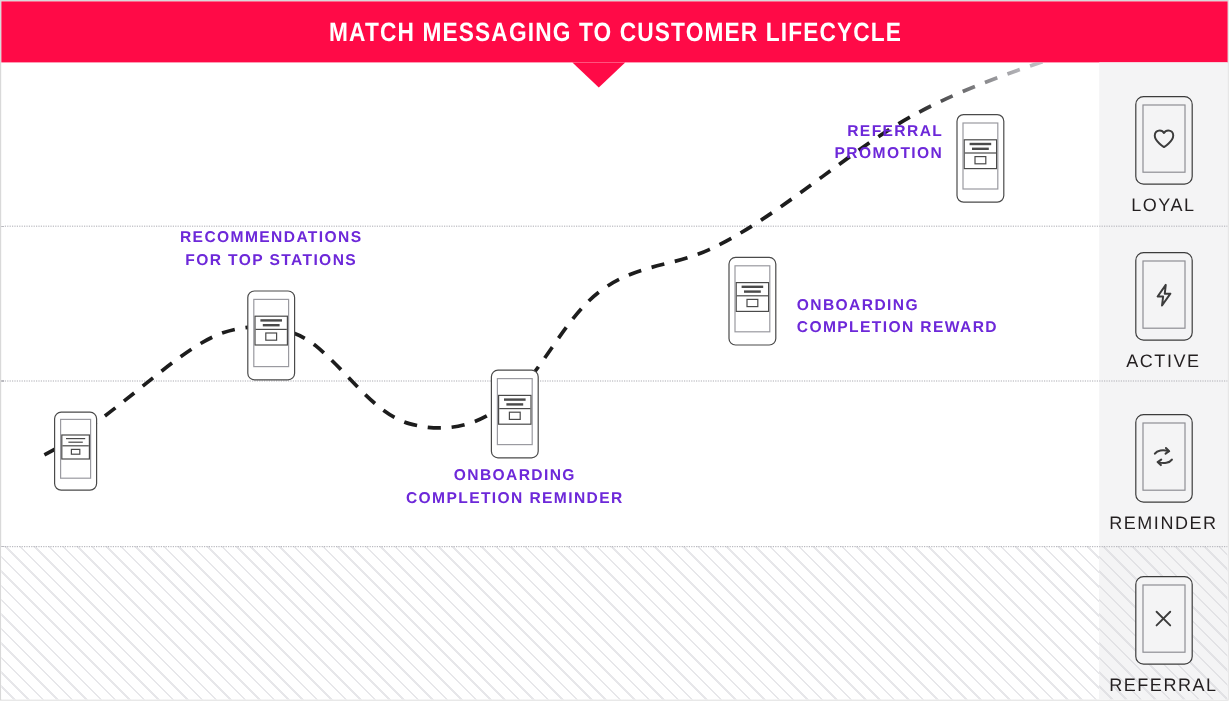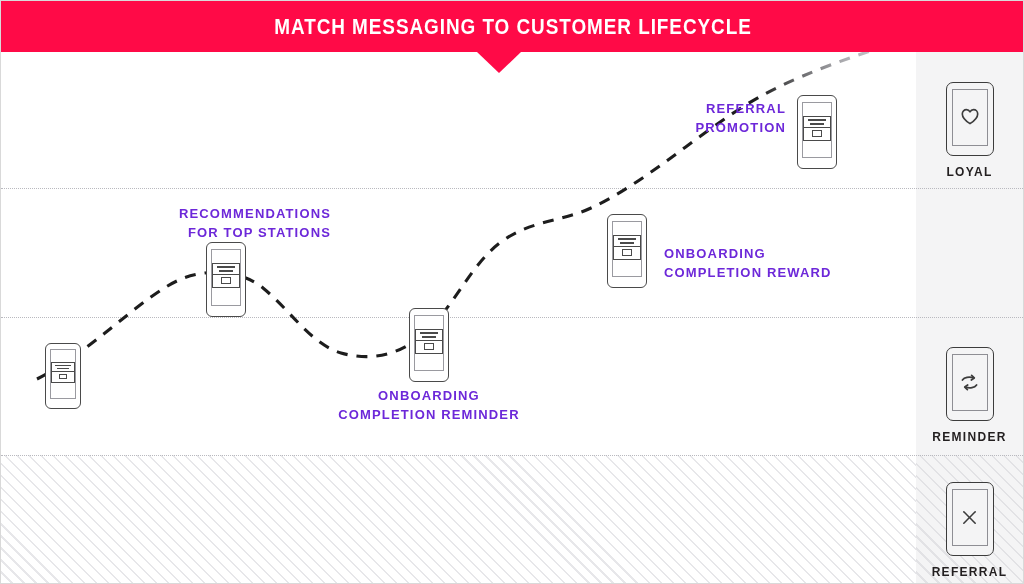--- a/index.html
+++ b/index.html
@@ -139,22 +139,22 @@
     box-sizing:border-box;
   }
   .stage-icon-phone .scr{
     position:absolute;left:5px;right:5px;top:6px;bottom:9px;
     border:1.2px solid #8e8e94;
     box-sizing:border-box;
     display:flex;align-items:center;justify-content:center;
   }
   .stage-label{
     margin-top:9px;
-    font-size:12px;
-    font-weight:bold;
+    font-size:15px;
+    font-weight:normal;
     letter-spacing:1.3px;
     color:#231f20;
     font-family:"Liberation Sans", sans-serif;
   }
   svg.gly{display:block;}
   svg.gly path,svg.gly line,svg.gly polyline,svg.gly circle{
     fill:none;stroke:#3c3c3c;stroke-width:1.8;
     stroke-linecap:round;stroke-linejoin:round;
   }
 
@@ -217,21 +217,21 @@
 
     <div class="phone" style="left:205px;top:190px;width:40px;height:75px;">
       <div class="screen"></div>
       <div class="card">
         <div class="bar full"></div>
         <div class="bar"></div>
         <div class="sep"></div>
         <div class="btn"></div>
       </div>
     </div>
-    <div class="label center" style="left:120px;top:152px;width:210px;text-align:right;">RECOMMENDATIONS
+    <div class="label center" style="left:120px;top:136px;width:210px;">RECOMMENDATIONS
 FOR TOP STATIONS</div>
 
     <div class="phone" style="left:408px;top:256px;width:40px;height:74px;">
       <div class="screen"></div>
       <div class="card">
         <div class="bar full"></div>
         <div class="bar"></div>
         <div class="sep"></div>
         <div class="btn"></div>
       </div>
@@ -267,20 +267,30 @@
       <div class="stage-icon-phone">
         <div class="scr">
           <svg class="gly" width="22" height="22" viewBox="0 0 24 24">
             <path d="M12 19.2 C12 19.2 3.6 13.8 3.6 8.6 C3.6 5.9 5.7 4 8.1 4 C9.8 4 11.3 5 12 6.3 C12.7 5 14.2 4 15.9 4 C18.3 4 20.4 5.9 20.4 8.6 C20.4 13.8 12 19.2 12 19.2 Z"></path>
           </svg>
         </div>
       </div>
       <div class="stage-label">LOYAL</div>
     </div>
 
+    <div class="stage-cell" style="top:150px;height:116px;">
+      <div class="stage-icon-phone">
+        <div class="scr">
+          <svg class="gly" width="22" height="22" viewBox="0 0 24 24">
+            <path d="M13.6 2.6 L6.2 13.2 L11.2 13.2 L10.2 21.4 L17.8 10.6 L12.7 10.6 Z"></path>
+          </svg>
+        </div>
+      </div>
+      <div class="stage-label">ACTIVE</div>
+    </div>
 
     <div class="stage-cell" style="top:285px;height:116px;">
       <div class="stage-icon-phone">
         <div class="scr">
           <svg class="gly" width="23" height="23" viewBox="0 0 24 24">
             <path d="M4.6 9.4 C6.6 6.6 11.6 5.6 16.2 7.2"></path>
             <polyline points="14.2,4.6 17.0,7.3 13.9,9.4"></polyline>
             <path d="M19.4 14.6 C17.4 17.4 12.4 18.4 7.8 16.8"></path>
             <polyline points="9.8,19.4 7.0,16.7 10.1,14.6"></polyline>
           </svg>

